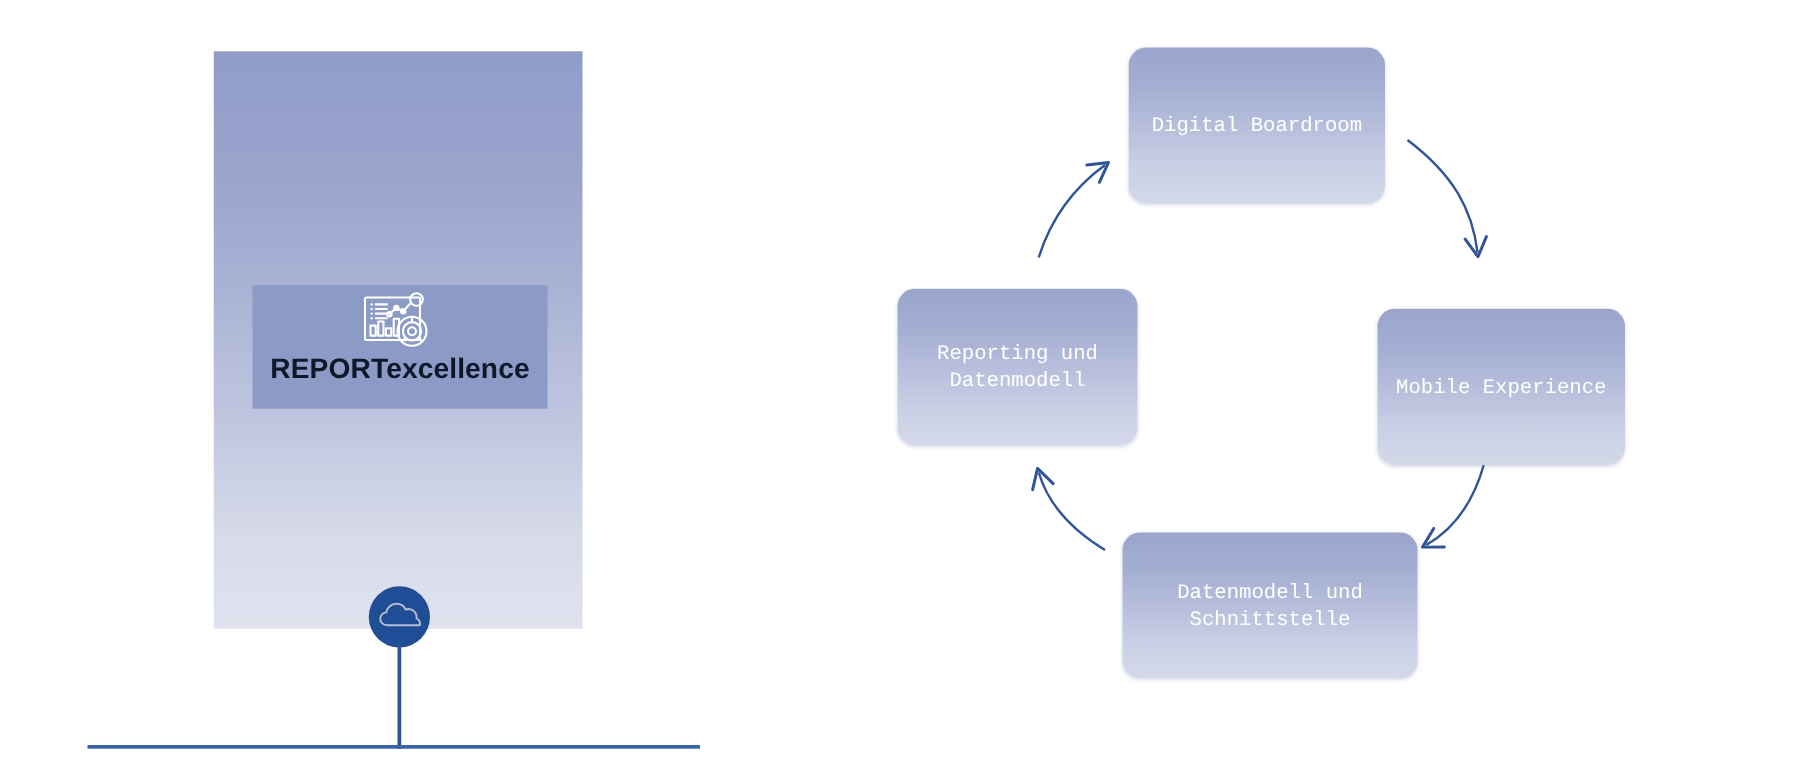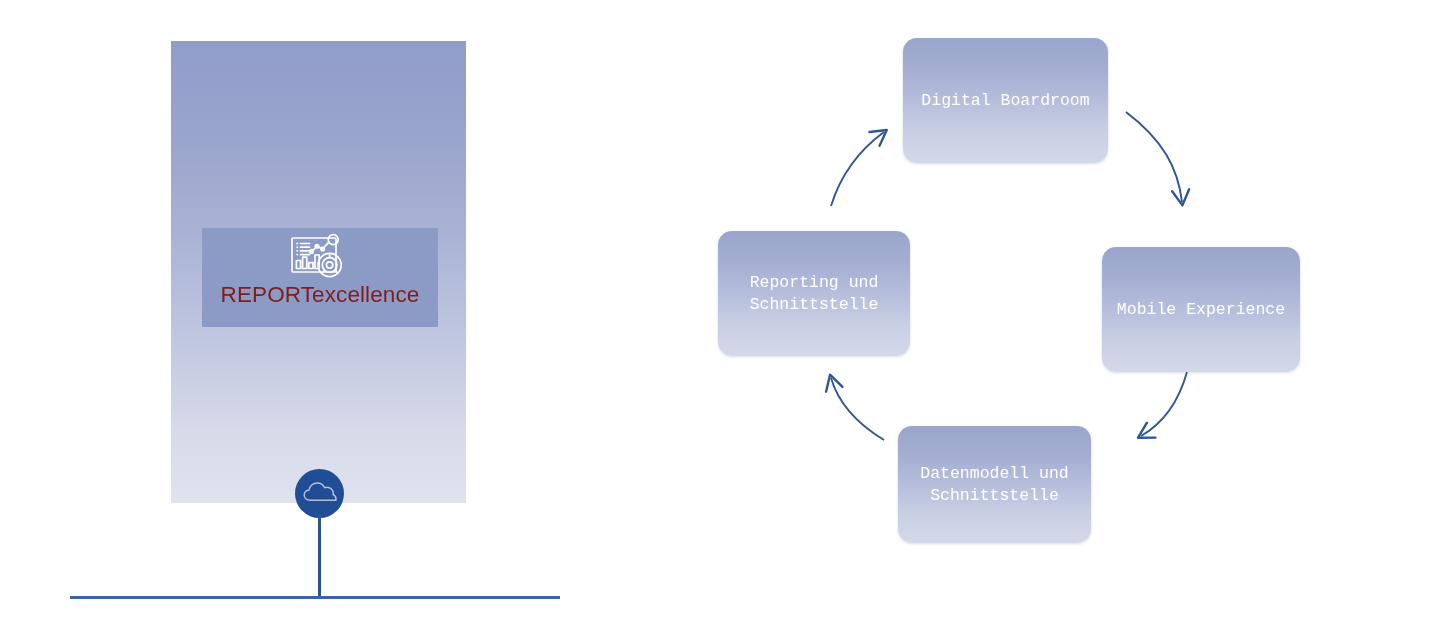--- a/index.html
+++ b/index.html
@@ -54,23 +54,23 @@
     justify-content: flex-start;
     box-sizing: border-box;
     padding-top: 4px;
   }
   #brand-badge .badge-icon {
     width: 72px;
     height: 50px;
     display: block;
   }
   #brand-badge .badge-label {
-    color: #7f1d1d;
+    color: #0f172a;
     font-size: 22.5px;
-    font-weight: normal;
+    font-weight: bold;
     letter-spacing: 0.1px;
     line-height: 1;
     margin-top: 2px;
     white-space: nowrap;
   }
 
   
   #cloud-node {
     position: absolute;
     left: 295px;
@@ -127,21 +127,21 @@
     color: #ffffff;
     font-size: 16.5px;
     line-height: 1.28;
     font-weight: normal;
     padding: 0 8px;
     font-family: Liberation Mono, monospace;
   }
 
   #node-digital-boardroom { left: 283px; top: 38px;  width: 205px; height: 125px; }
   #node-mobile-experience { left: 482px; top: 231px; width: 198px; height: 125px; margin-top: 16px; }
-  #node-datenmodell       { left: 278px; top: 426px; width: 193px; height: 117px; }
+  #node-datenmodell       { left: 278px; top: 426px; width: 236px; height: 117px; }
   #node-reporting         { left: 98px;  top: 231px; width: 192px; height: 125px; }
 
   #arrow-layer {
     position: absolute;
     left: 0; top: 0;
     width: 832px; height: 622px;
     pointer-events: none;
   }
 </style>
 </head>
@@ -228,15 +228,15 @@
 
   <div class="cycle-node" id="node-mobile-experience">
     <span class="node-label">Mobile Experience</span>
   </div>
 
   <div class="cycle-node" id="node-datenmodell">
     <span class="node-label">Datenmodell und Schnittstelle</span>
   </div>
 
   <div class="cycle-node" id="node-reporting">
-    <span class="node-label">Reporting und Schnittstelle</span>
+    <span class="node-label">Reporting und Datenmodell</span>
   </div>
 </div>
 
 </body></html>

